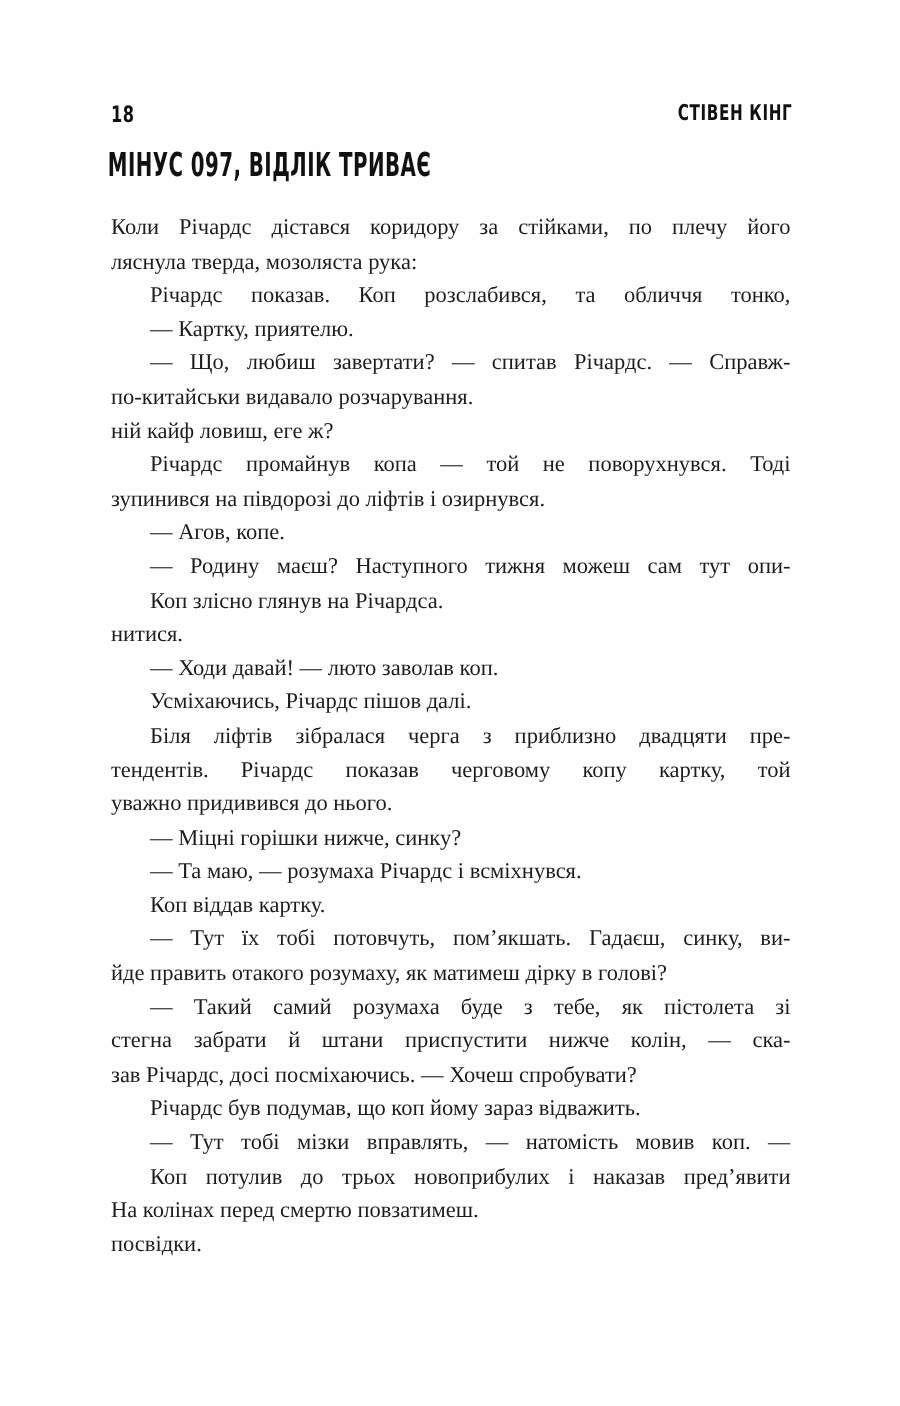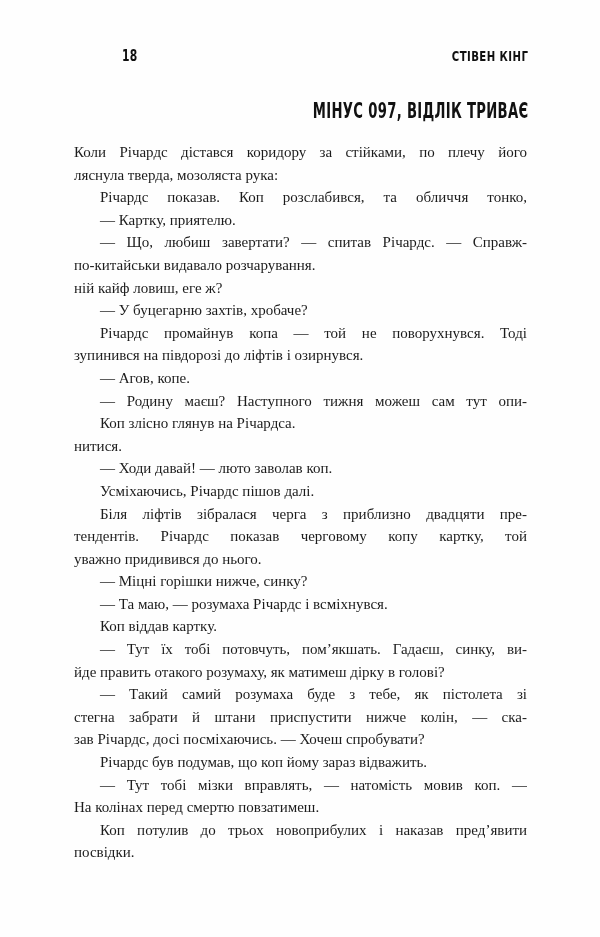--- a/index.html
+++ b/index.html
@@ -12,25 +12,24 @@
     width: 600px;
     height: 937px;
     background: #fefefe;
     color: #1c1c1c;
     font-family: "Liberation Serif", "DejaVu Serif", serif;
     overflow: hidden;
   }
   
   .header {
     position: absolute;
-    top: 48px;
+    top: 68px;
     left: 74px;
     right: 72px;
     height: 16px;
-    margin-left: 48px;
   }
   .hdr {
     display: inline-block;
     font-family: "DejaVu Sans", "Liberation Sans", sans-serif;
     font-weight: bold;
     color: #111111;
     white-space: nowrap;
     line-height: 16px;
   }
   .hdr.num {
@@ -50,21 +49,21 @@
     letter-spacing: 0.6px;
     transform: scaleX(0.70);
     transform-origin: right center;
   }
   
   .title-wrap {
     position: absolute;
     top: 99px;
     left: 0;
     width: 600px;
-    text-align: right;
+    text-align: left;
   }
   .title {
     display: inline-block;
     font-family: "DejaVu Sans", "Liberation Sans", sans-serif;
     font-weight: bold;
     font-size: 22px;
     line-height: 24px;
     letter-spacing: 0.5px;
     color: #111111;
     white-space: nowrap;
@@ -108,21 +107,20 @@
   </div>
 
   <div class="body">
       <div class="line just">Коли Річардс дістався коридору за стійками, по плечу його</div>
       <div class="line">ляснула тверда, мозоляста рука:</div>
       <div class="line just indent">Річардс показав. Коп розслабився, та обличчя тонко,</div>
       <div class="line indent">— Картку, приятелю.</div>
       <div class="line just indent">— Що, любиш завертати? — спитав Річардс. — Справж-</div>
       <div class="line">по-китайськи видавало розчарування.</div>
       <div class="line">ній кайф ловиш, еге ж?</div>
-      <div class="line indent">— У буцегарню захтів, хробаче?</div>
       <div class="line just indent">Річардс промайнув копа — той не поворухнувся. Тоді</div>
       <div class="line">зупинився на півдорозі до ліфтів і озирнувся.</div>
       <div class="line indent">— Агов, копе.</div>
       <div class="line just indent">— Родину маєш? Наступного тижня можеш сам тут опи-</div>
       <div class="line indent">Коп злісно глянув на Річардса.</div>
       <div class="line">нитися.</div>
       <div class="line indent">— Ходи давай! — люто заволав коп.</div>
       <div class="line indent">Усміхаючись, Річардс пішов далі.</div>
       <div class="line just indent">Біля ліфтів зібралася черга з приблизно двадцяти пре-</div>
       <div class="line just">тендентів. Річардс показав черговому копу картку, той</div>
@@ -130,17 +128,17 @@
       <div class="line indent">— Міцні горішки нижче, синку?</div>
       <div class="line indent">— Та маю, — розумаха Річардс і всміхнувся.</div>
       <div class="line indent">Коп віддав картку.</div>
       <div class="line just indent">— Тут їх тобі потовчуть, пом’якшать. Гадаєш, синку, ви-</div>
       <div class="line">йде править отакого розумаху, як матимеш дірку в голові?</div>
       <div class="line just indent">— Такий самий розумаха буде з тебе, як пістолета зі</div>
       <div class="line just">стегна забрати й штани приспустити нижче колін, — ска-</div>
       <div class="line">зав Річардс, досі посміхаючись. — Хочеш спробувати?</div>
       <div class="line indent">Річардс був подумав, що коп йому зараз відважить.</div>
       <div class="line just indent">— Тут тобі мізки вправлять, — натомість мовив коп. —</div>
+      <div class="line just indent">Коп потулив до трьох новоприбулих і наказав пред’явити</div>
       <div class="line">На колінах перед смертю повзатимеш.</div>
-      <div class="line just indent">Коп потулив до трьох новоприбулих і наказав пред’явити</div>
       <div class="line">посвідки.</div>
     </div>
 </div>
 
 </body></html>

